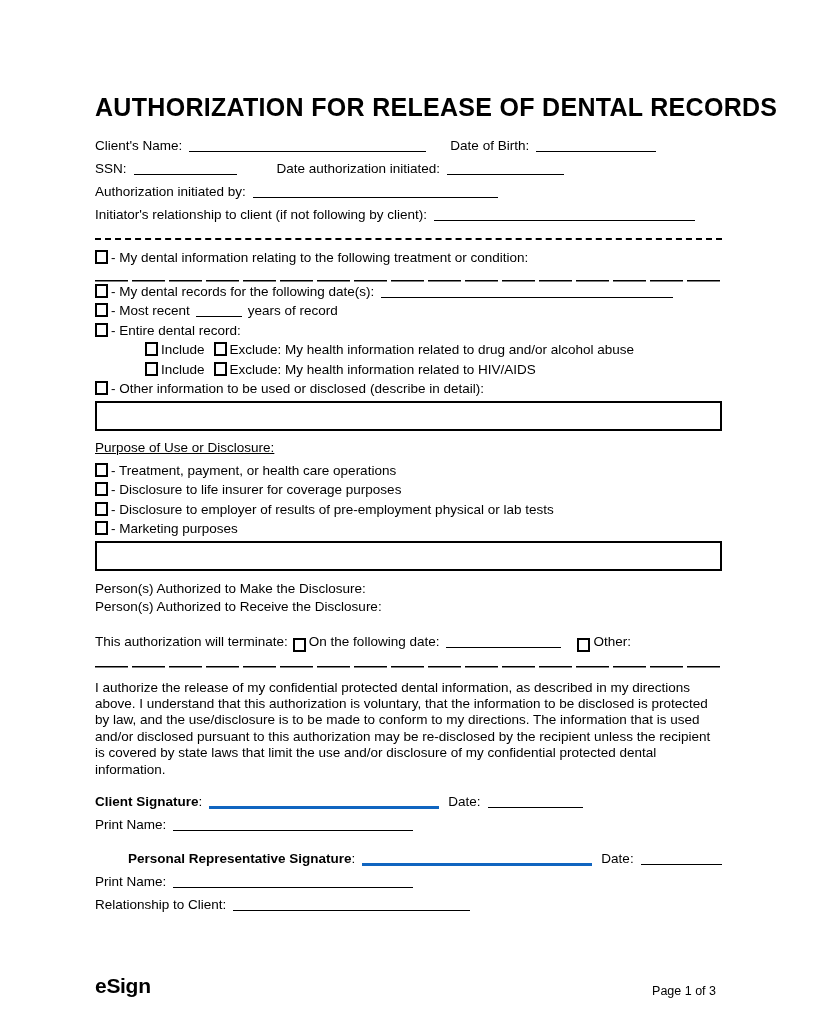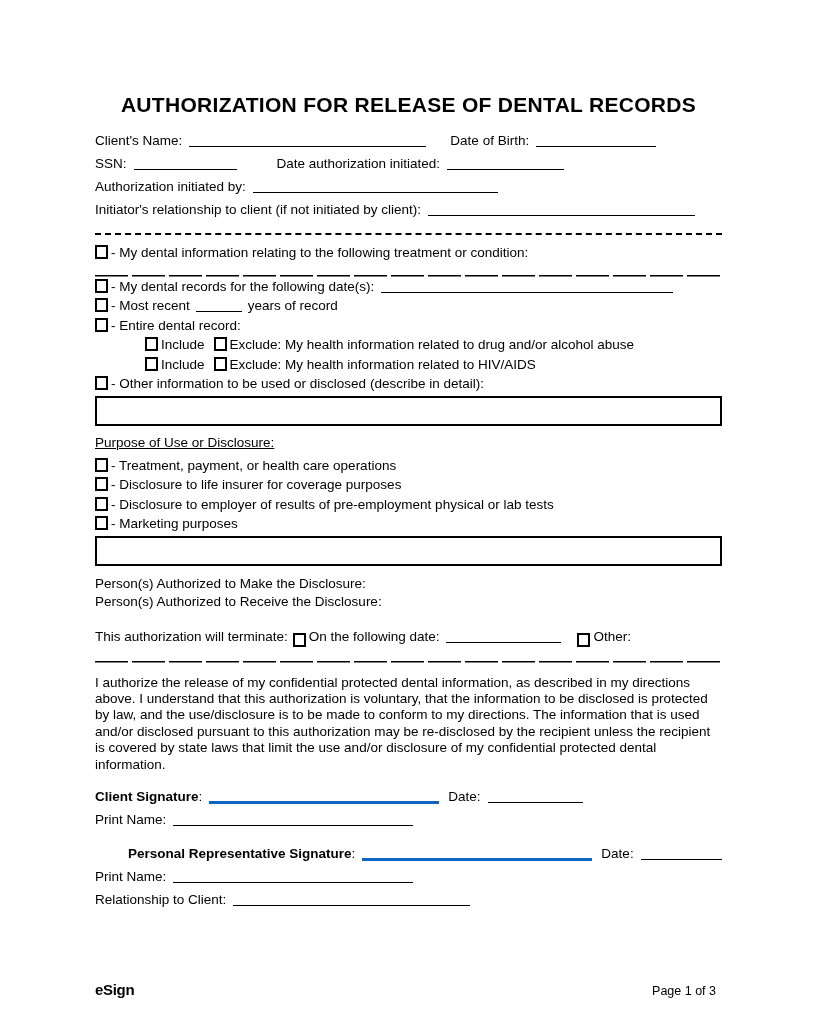--- a/index.html
+++ b/index.html
@@ -10,21 +10,21 @@
     background:#fff;
     box-sizing:border-box;
     padding:93px 94px 0 95px;
     font-family:"Liberation Sans", sans-serif;
     font-size:13.5px;
     color:#000;
     overflow:hidden;
   }
   .title {
     margin:0;
-    font-size:21px;
+    font-size:25px;
     font-weight:bold;
     text-align:center;
     letter-spacing:0.3px;
     white-space:nowrap;
   }
   
   .frow { display:flex; align-items:baseline; height:23px; white-space:nowrap; }
   .hdr1 { margin-top:16px; }
   
   .bl {
@@ -99,21 +99,21 @@
     margin-left:7px;
   }
   .datelbl { margin-left:9px; }
   .footer {
     position:absolute;
     left:95px; right:100px; bottom:36px;
     display:flex;
     justify-content:space-between;
     align-items:flex-end;
   }
-  .brand { font-size:15px; font-weight:bold; letter-spacing:-0.3px; }
+  .brand { font-size:21px; font-weight:bold; letter-spacing:-0.3px; }
   .pagenum { font-size:12.5px; }
 </style>
 </head>
 <body>
 
 <div class="page">
 
   <h1 class="title">AUTHORIZATION FOR RELEASE OF DENTAL RECORDS</h1>
 
   <div class="frow hdr1">
@@ -129,21 +129,21 @@
     <span class="gap40">Date authorization initiated:</span>
     <span class="bl w117"></span>
   </div>
 
   <div class="frow">
     <span>Authorization initiated by:</span>
     <span class="bl w245"></span>
   </div>
 
   <div class="frow">
-    <span>Initiator's relationship to client (if not initiated by client):</span>
+    <span>Initiator's relationship to client (if not following by client):</span>
     <span class="bl grow mr27"></span>
   </div>
 
   <div class="dashsep"></div>
 
 
   <div class="cbrow first">
     <span class="cb"></span><span>- My dental information relating to the following treatment or condition:</span>
   </div>
   <div class="fullline"></div>

